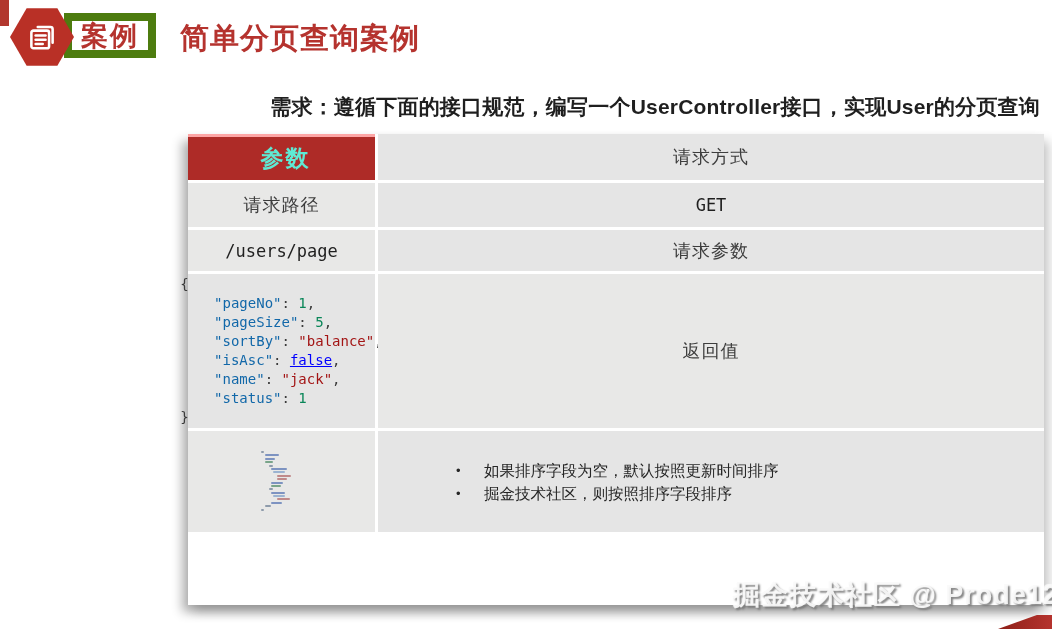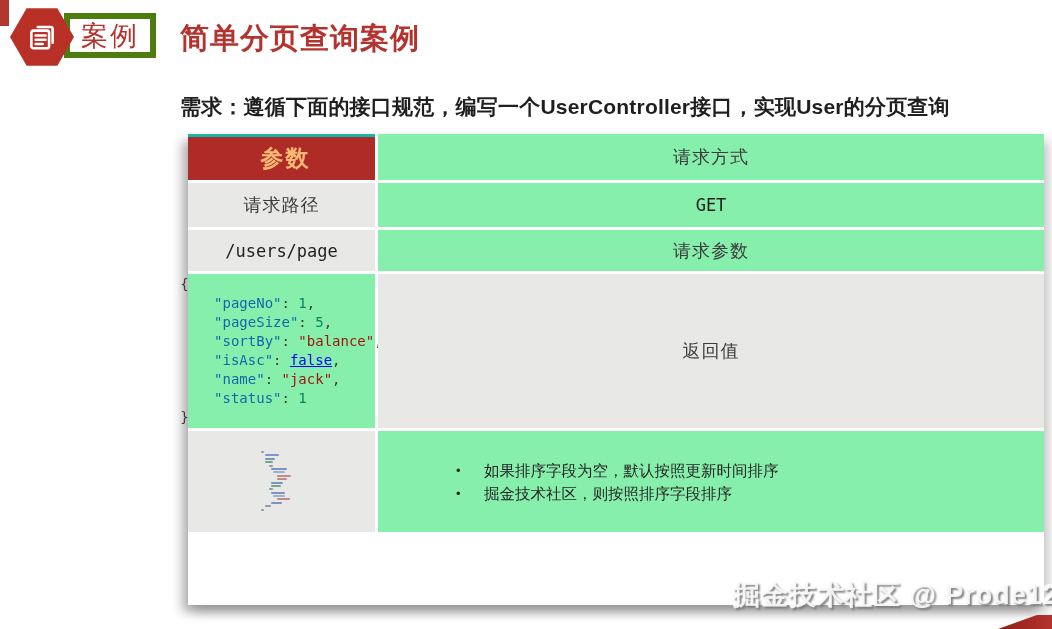--- a/index.html
+++ b/index.html
@@ -14,50 +14,50 @@
 
   
   .hex {
     position:absolute; left:10px; top:7px; width:64px; height:60px; z-index:2;
     background:#b93026;
     clip-path:polygon(26% 2%, 74% 2%, 100% 50%, 74% 98%, 26% 98%, 0% 50%);
     display:flex; align-items:center; justify-content:center;
   }
   .badge-box {
     position:absolute; left:64px; top:13px; width:92px; height:45px; z-index:1;
-    background:#ffffff; border:6px solid #4d7c0f;
+    background:#ffffff; border:8px solid #4d7c0f;
     display:flex; align-items:center; justify-content:center;
-    font-size:27px; font-weight:normal; color:#b5332e; letter-spacing:2px;
+    font-size:27px; font-weight:bold; color:#b5332e; letter-spacing:2px;
   }
   .page-title {
     position:absolute; left:180px; top:19px;
     font-size:29px; font-weight:bold; color:#b5332e; letter-spacing:1px;
   }
   .requirement {
     position:absolute; left:180px; top:93px; width:860px;
-    font-size:21px; font-weight:600; color:#1f1f1f; letter-spacing:0.2px;
+    font-size:21px; font-weight:600; color:#1f1f1f; letter-spacing:0.2px;text-align:right;
   }
 
   
   .spec-table {
     position:absolute; left:188px; top:134px; width:856px;
     display:grid;
     grid-template-columns:187px 666px;
     grid-template-rows:46px 44px 41px 154px 101px 70px;
     gap:3px;
     background:#ffffff;
     box-shadow:-6px 7px 10px rgba(0,0,0,0.30), 6px 7px 10px rgba(0,0,0,0.18);
   }
   .th {
-    background:#ae2b27; border-top:3px solid #14b8a6;
-    color:#fdba74; font-size:23px; font-weight:bold; letter-spacing:2px;
+    background:#ae2b27; border-top:3px solid #fca5a5;
+    color:#5eead4; font-size:23px; font-weight:bold; letter-spacing:2px;
     display:flex; align-items:center; justify-content:center;padding-left:8px;
   }
   .cell { display:flex; align-items:center; justify-content:center; }
-  .row-odd  { background:#86efac; }
+  .row-odd  { background:#e5e5e5; }
   .row-even { background:#e8e8e7; }
   .label-cell { font-size:18px; color:#3d3d3d; letter-spacing:1px; }
   .mono-val { font-family:"DejaVu Sans Mono", monospace; font-size:17px; color:#1f1f1f; }
 
   .code-pre {
     font-family:"DejaVu Sans Mono", monospace; font-size:14px; line-height:19px;
     white-space:pre; text-align:left; color:#3b3b3b;
   }
 
   .thumb { display:flex; flex-direction:column; width:70px; }

